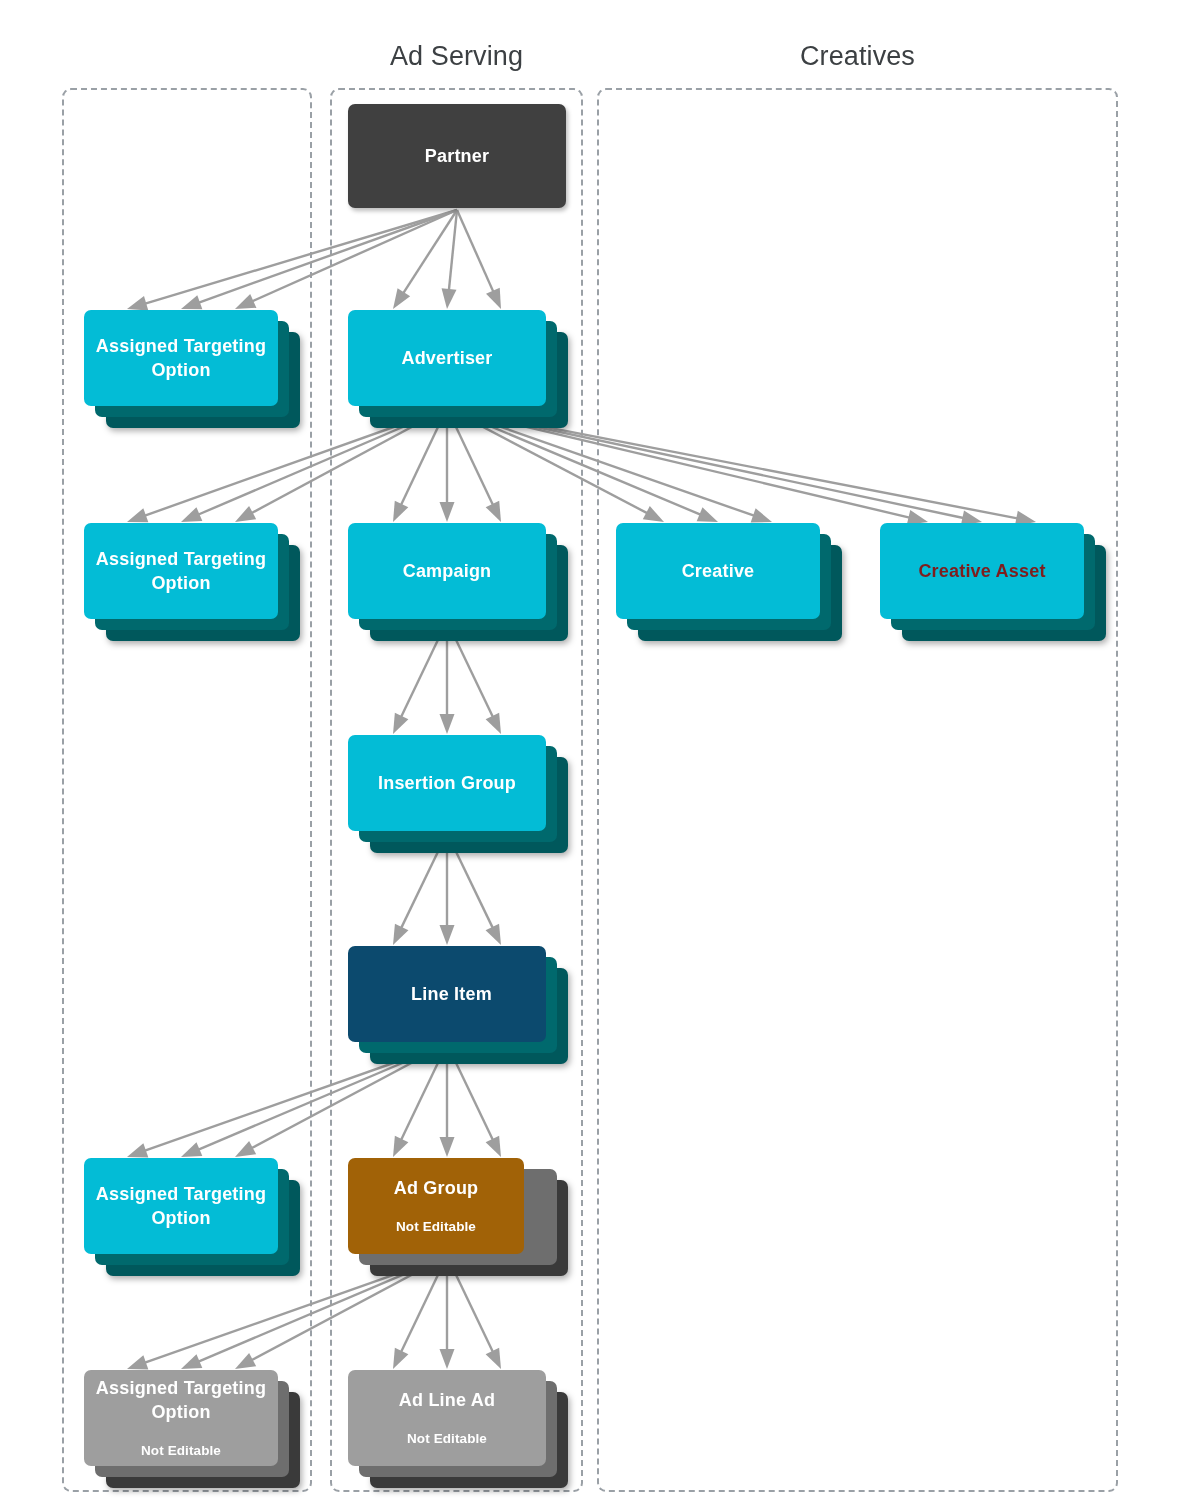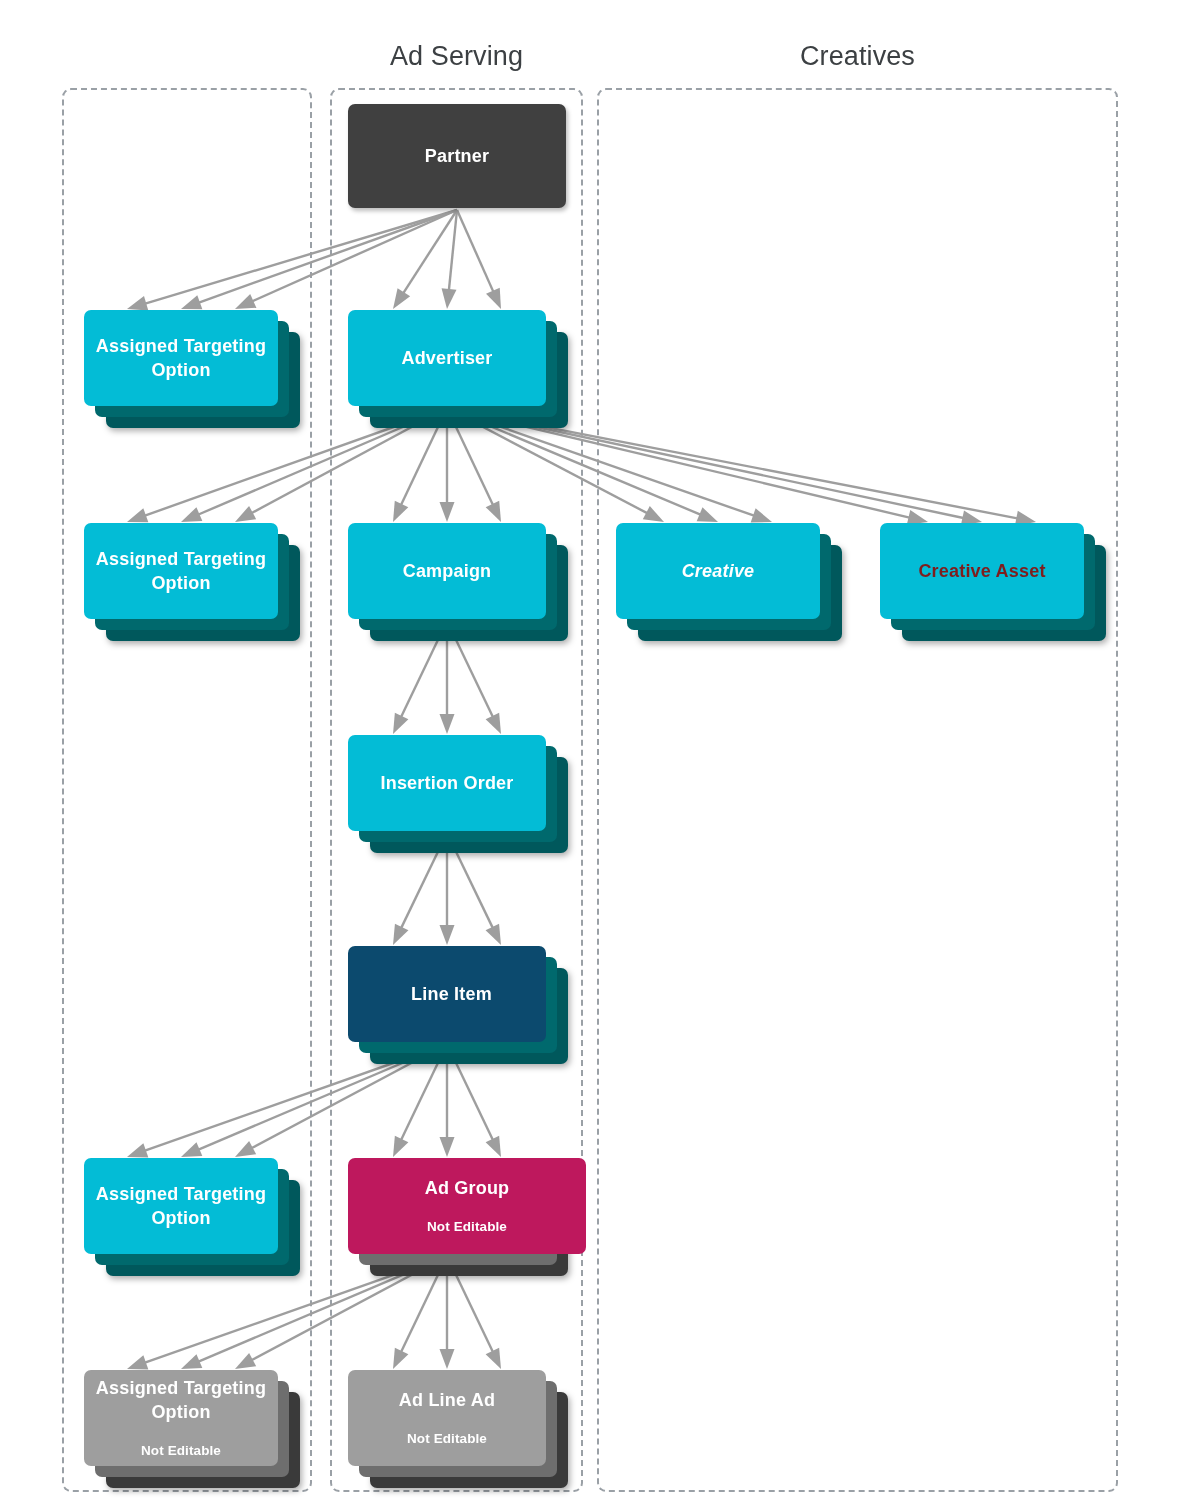--- a/index.html
+++ b/index.html
@@ -216,59 +216,59 @@
           <div class="title">Assigned Targeting Option</div>
         </div>
       </div>
       <div class="node stacked" style="left: 348px; top: 523px; width: 222px; height: 120px;">
         <div class="layer l3" style="left: 22px; top: 22px; width: 198px; height: 96px; background: rgb(0, 88, 92);"></div>
         <div class="layer l2" style="left: 11px; top: 11px; width: 198px; height: 96px; background: rgb(0, 105, 109);"></div>
         <div class="face" style="width: 198px; height: 96px; background: rgb(3, 188, 214); color: rgb(255, 255, 255);">
           <div class="title">Campaign</div>
         </div>
       </div>
-      <div class="node stacked" style="left: 616px; top: 523px; width: 228px; height: 88px; font-style: italic;">
+      <div class="node stacked" style="left: 616px; top: 523px; width: 228px; height: 88px;">
         <div class="layer l3" style="left: 22px; top: 22px; width: 204px; height: 96px; background: rgb(0, 88, 92);"></div>
         <div class="layer l2" style="left: 11px; top: 11px; width: 204px; height: 96px; background: rgb(0, 105, 109);"></div>
         <div class="face" style="width: 204px; height: 96px; background: rgb(3, 188, 214); color: rgb(255, 255, 255);">
           <div class="title">Creative</div>
         </div>
       </div>
       <div class="node stacked" style="left: 880px; top: 523px; width: 228px; height: 120px;">
         <div class="layer l3" style="left: 22px; top: 22px; width: 204px; height: 96px; background: rgb(0, 88, 92);"></div>
         <div class="layer l2" style="left: 11px; top: 11px; width: 204px; height: 96px; background: rgb(0, 105, 109);"></div>
         <div class="face" style="width: 204px; height: 96px; background: rgb(3, 188, 214); color: #7f1d1d;">
           <div class="title">Creative Asset</div>
         </div>
       </div>
       <div class="node stacked" style="left: 348px; top: 735px; width: 222px; height: 120px;">
         <div class="layer l3" style="left: 22px; top: 22px; width: 198px; height: 96px; background: rgb(0, 88, 92);"></div>
         <div class="layer l2" style="left: 11px; top: 11px; width: 198px; height: 96px; background: rgb(0, 105, 109);"></div>
         <div class="face" style="width: 198px; height: 96px; background: rgb(3, 188, 214); color: rgb(255, 255, 255);">
-          <div class="title">Insertion Order</div>
+          <div class="title">Insertion Group</div>
         </div>
       </div>
       <div class="node stacked" style="left: 348px; top: 946px; width: 222px; height: 120px;">
         <div class="layer l3" style="left: 22px; top: 22px; width: 198px; height: 96px; background: rgb(0, 88, 92);"></div>
         <div class="layer l2" style="left: 11px; top: 11px; width: 198px; height: 96px; background: rgb(0, 105, 109);"></div>
         <div class="face" style="width: 198px; height: 96px; background: #0c4a6e; color: rgb(255, 255, 255); padding-left: 9px;">
           <div class="title">Line Item</div>
         </div>
       </div>
       <div class="node stacked" style="left: 84px; top: 1158px; width: 218px; height: 120px;">
         <div class="layer l3" style="left: 22px; top: 22px; width: 194px; height: 96px; background: rgb(0, 88, 92);"></div>
         <div class="layer l2" style="left: 11px; top: 11px; width: 194px; height: 96px; background: rgb(0, 105, 109);"></div>
         <div class="face" style="width: 194px; height: 96px; background: rgb(3, 188, 214); color: rgb(255, 255, 255);">
           <div class="title">Assigned Targeting Option</div>
         </div>
       </div>
       <div class="node stacked" style="left: 348px; top: 1158px; width: 222px; height: 120px;">
         <div class="layer l3" style="left: 22px; top: 22px; width: 198px; height: 96px; background: rgb(58, 58, 58);"></div>
         <div class="layer l2" style="left: 11px; top: 11px; width: 198px; height: 96px; background: rgb(110, 110, 110);"></div>
-        <div class="face" style="width: 238px; height: 96px; background: #be185d; color: rgb(255, 255, 255); justify-content: center;">
+        <div class="face" style="width: 176px; height: 96px; background: #a16207; color: rgb(255, 255, 255); justify-content: center;">
           <div class="title">Ad Group</div>
           <div class="sub">Not Editable</div>
         </div>
       </div>
       <div class="node stacked" style="left: 84px; top: 1370px; width: 218px; height: 120px;">
         <div class="layer l3" style="left: 22px; top: 22px; width: 194px; height: 96px; background: rgb(58, 58, 58);"></div>
         <div class="layer l2" style="left: 11px; top: 11px; width: 194px; height: 96px; background: rgb(110, 110, 110);"></div>
         <div class="face" style="width: 194px; height: 96px; background: rgb(158, 158, 158); color: rgb(255, 255, 255);">
           <div class="title">Assigned Targeting Option</div>
           <div class="sub">Not Editable</div>

